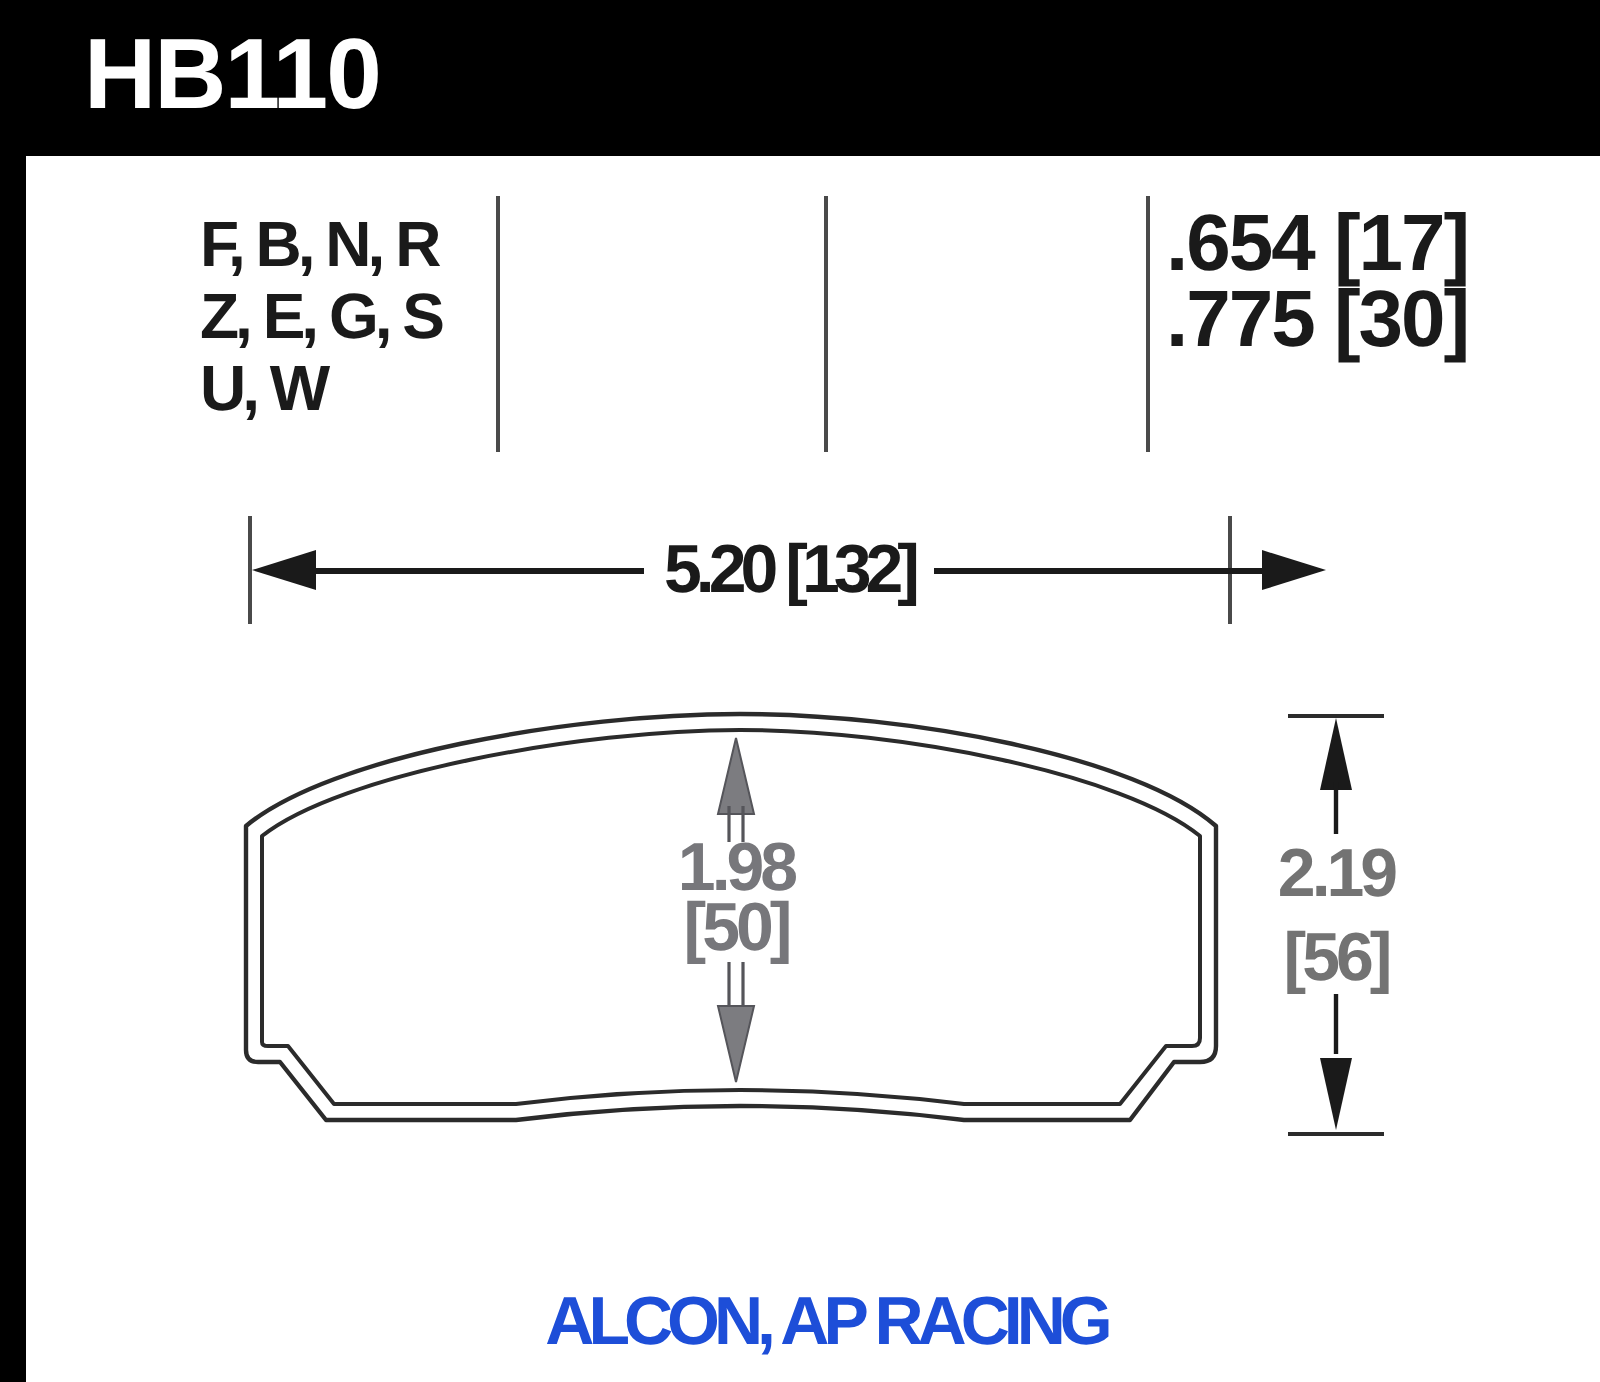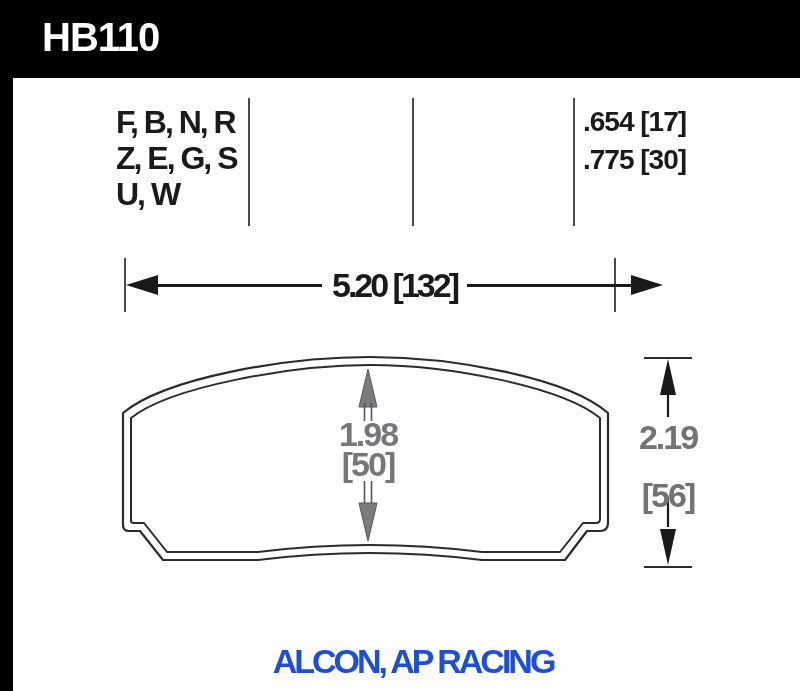--- a/index.html
+++ b/index.html
@@ -5,36 +5,36 @@
   html,body { margin:0; padding:0; background:#ffffff; }
   .page {
     position:relative; width:800px; height:691px; background:#ffffff;
     font-family:"Liberation Sans", sans-serif; font-weight:bold; overflow:hidden;
     color:#1a1a1a;
   }
   
   .left-bar { position:absolute; left:0; top:0; width:13px; height:691px; background:#000; }
   .header { position:absolute; left:0; top:0; width:800px; height:78px; background:#000; }
   .part-number {
-    position:absolute; left:42px; top:6px; font-size:40px; line-height:62px;
+    position:absolute; left:42px; top:6px; font-size:50px; line-height:62px;
     color:#ffffff; letter-spacing:-1px;
   }
 
   
   .compound-lines {
-    position:absolute; left:116px; top:104px;
+    position:absolute; left:100px; top:104px;
     font-size:32px; line-height:36px; letter-spacing:-2px;
   }
   .vline { position:absolute; top:98px; width:2px; height:128px; background:#4a4a4a; }
   .vline-1 { left:248px; }
   .vline-2 { left:412px; }
   .vline-3 { left:573px; }
   .thickness-values {
     position:absolute; left:583px; top:103px;
-    font-size:28px; line-height:38px; letter-spacing:-1px;
+    font-size:40px; line-height:38px; letter-spacing:-1px;
   }
 
   
   .width-dim { position:absolute; left:124px; top:258px; width:541px; height:58px; }
   .tick { position:absolute; top:0; width:2px; height:54px; background:#4a4a4a; }
   .tick-left { left:0; }
   .tick-right { left:490px; }
   .arrow-row {
     position:absolute; left:2px; right:2px; top:10px; height:34px;
     display:flex; align-items:center;
@@ -51,21 +51,21 @@
   
   .inner-dim { position:absolute; left:315px; width:106px; text-align:center;
     color:#77777b; font-size:34px; line-height:34px; letter-spacing:-2px; }
   .inner-dim.l1 { top:417px; }
   .inner-dim.l2 { top:447px; }
 
   
   .overall-dim { position:absolute; left:620px; width:96px; text-align:center;
     color:#737373; font-size:34px; line-height:34px; letter-spacing:-2px; }
   .overall-dim.l1 { top:420px; }
-  .overall-dim.l2 { top:478px; }
+  .overall-dim.l2 { top:462px; }
 
   
   .footer-apps {
     position:absolute; left:26px; right:0; top:642px; text-align:center;
     font-size:34px; letter-spacing:-3px; color:#1d4ed8;
   }
 </style>
 </head>
 <body>
 

